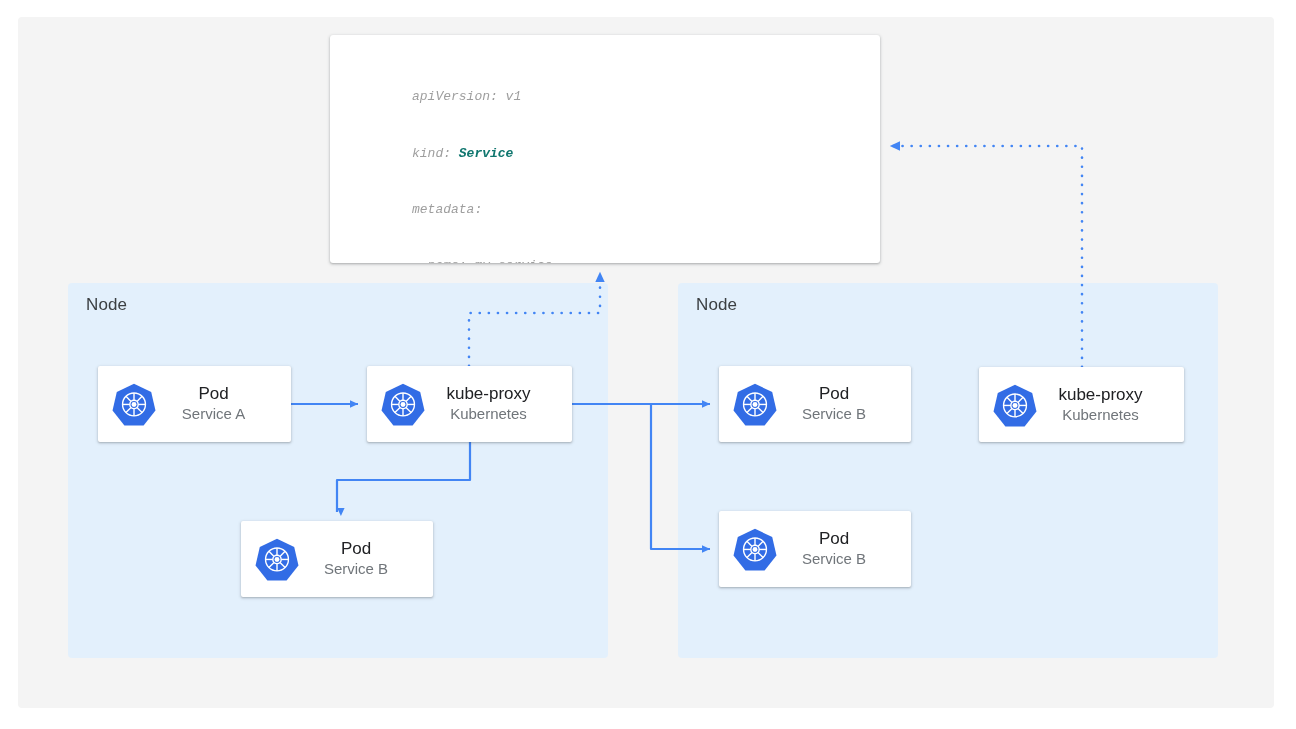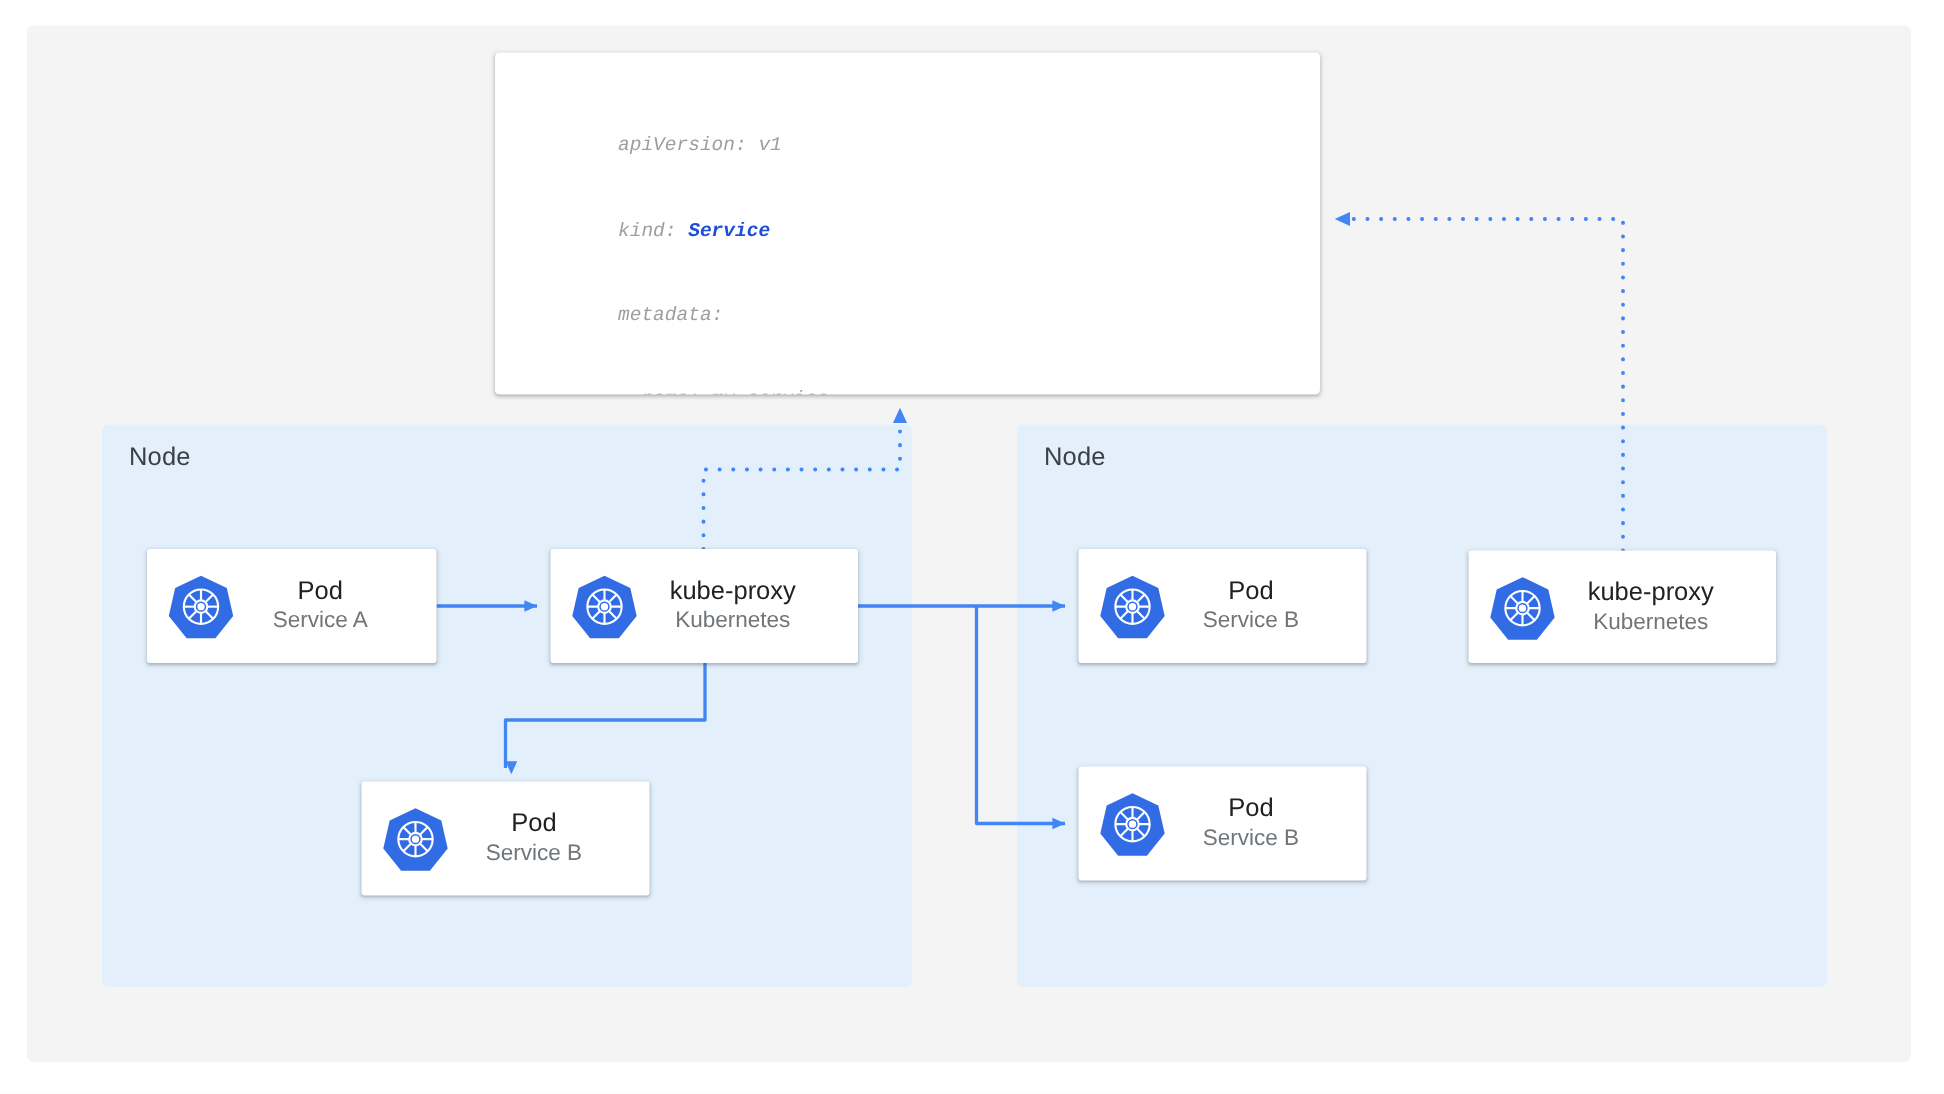--- a/index.html
+++ b/index.html
@@ -53,21 +53,21 @@
     font-size: 13px;
     line-height: 18.7px;
     font-style: italic;
     color: #9e9e9e;
     white-space: pre;
   }
   .yaml-line { display: block; white-space: pre; }
   .yaml-line b {
     font-weight: bold;
     font-style: italic;
-    color: #1d4ed8;
+    color: #0f766e;
     margin-top: 33px;
   }
 
   
   .node-box {
     position: absolute;
     background: #e3f0fc;
     border-radius: 4px;
     text-align: center;
   }

